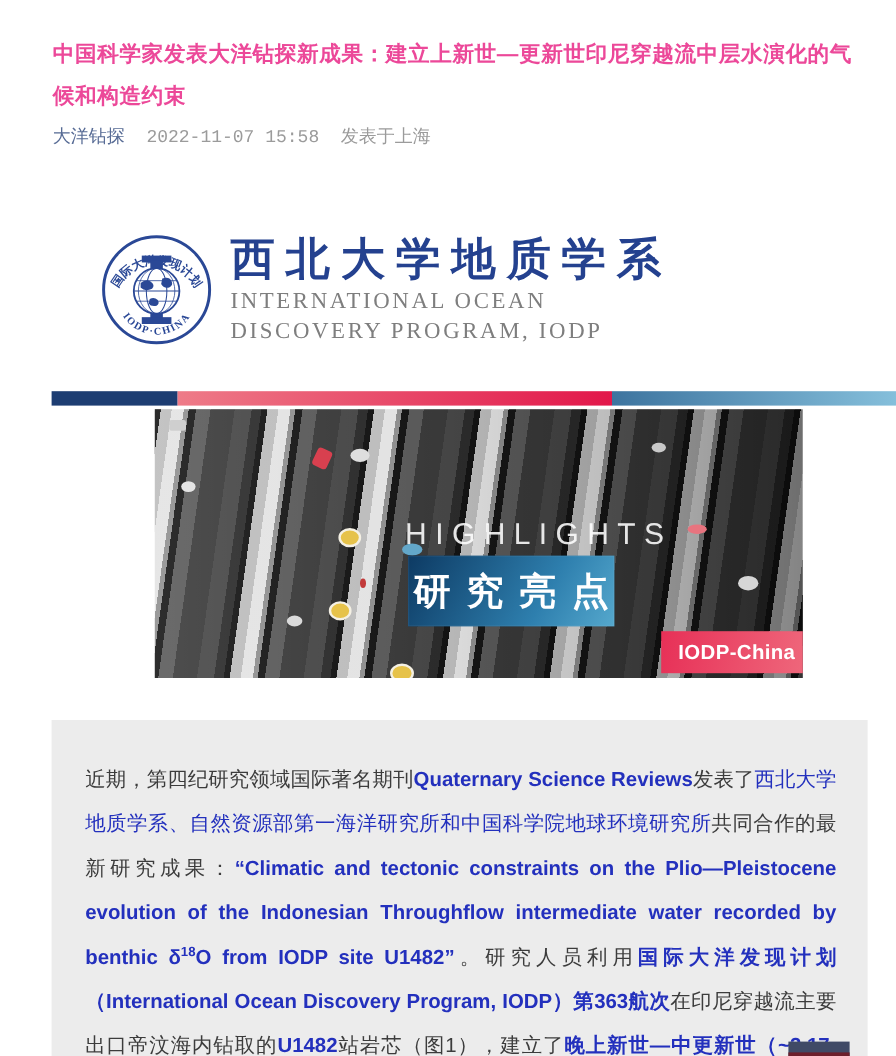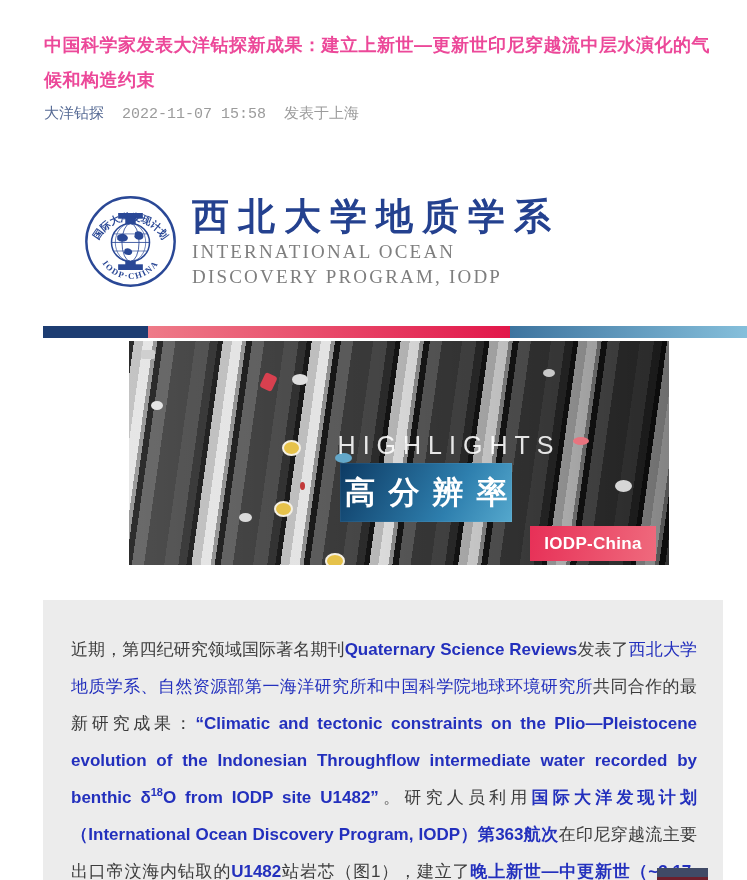--- a/index.html
+++ b/index.html
@@ -76,21 +76,21 @@
     background:linear-gradient(120deg,#0d3a63 0%,#2e7fae 65%,#55a8cd 100%);
     display:flex;align-items:center;justify-content:center;
     box-shadow:0 0 0 1px rgba(255,255,255,0.06) inset;
   }
   .hl-cn{
     font-family:"Liberation Serif","DejaVu Serif",serif;
     color:#ffffff;font-size:31px;font-weight:700;letter-spacing:13px;
     text-indent:13px;white-space:nowrap;
   }
   .badge{
-    position:absolute;left:401px;top:185px;width:126px;height:35px;
+    position:absolute;left:422px;top:185px;width:126px;height:35px;
     background:linear-gradient(100deg,#e73057,#ef6a7d);
     display:flex;align-items:center;justify-content:center;
     color:#ffffff;font-size:17px;font-weight:700;letter-spacing:0.3px;
   }
   
   .panel{
     position:absolute;left:43px;top:600px;width:680px;height:280px;
     background:#ececec;box-sizing:border-box;
     padding:31px 26px 0 28px;
   }
@@ -172,21 +172,21 @@
   <div class="dot" style="left:145px;top:160px;width:15px;height:12px;background:#e6c24a;border:2px solid #f4f0e4;"></div>
   <div class="dot" style="left:171px;top:141px;width:5px;height:8px;background:#c23a3a;"></div>
   <div class="dot" style="left:110px;top:172px;width:13px;height:9px;background:#dadada;"></div>
   <div class="dot" style="left:196px;top:212px;width:16px;height:12px;background:#e6c24a;border:2px solid #f4f0e4;"></div>
   <div class="dot" style="left:444px;top:96px;width:16px;height:8px;background:#e8747f;"></div>
   <div class="dot" style="left:486px;top:139px;width:17px;height:12px;background:#d6d6d6;"></div>
   <div class="dot" style="left:414px;top:28px;width:12px;height:8px;background:#c9c9c9;"></div>
 
   <div class="highlights">HIGHLIGHTS</div>
   <div class="hl-box">
-    <span class="hl-cn">高分辨率</span>
+    <span class="hl-cn">研究亮点</span>
   </div>
   <div class="badge">IODP-China</div>
 </div>
 
 <div class="panel">
   <p><span class="s-plain">近期，第四纪研究领域国际著名期刊</span><span class="s-blue-bold">Quaternary Science Reviews</span><span class="s-plain">发表了</span><span class="s-blue">西北大学地质学系、自然资源部第一海洋研究所和中国科学院地球环境研究所</span><span class="s-plain">共同合作的最新研究成果：</span><span class="s-blue-bold">“Climatic and tectonic constraints on the Plio—Pleistocene evolution of the Indonesian Throughflow intermediate water recorded by benthic δ</span><sup class="s-blue-bold">18</sup><span class="s-blue-bold">O from IODP site U1482”</span><span class="s-plain">。研究人员利用</span><span class="s-blue-bold">国际大洋发现计划（International Ocean Discovery Program, IODP）第363航次</span><span class="s-plain">在印尼穿越流主要出口帝汶海内钻取的</span><span class="s-blue-bold">U1482</span><span class="s-plain">站岩芯（图1），建立了</span><span class="s-blue-bold">晚上新世—中更新世（~3.17-1.07 Ma）高分辨率（~1.53 kyr）印尼穿越流中层水（ITF intermediate water, ITF-IW）古海洋学记录。</span></p>
 </div>
 
 <div class="peek"></div>
 

